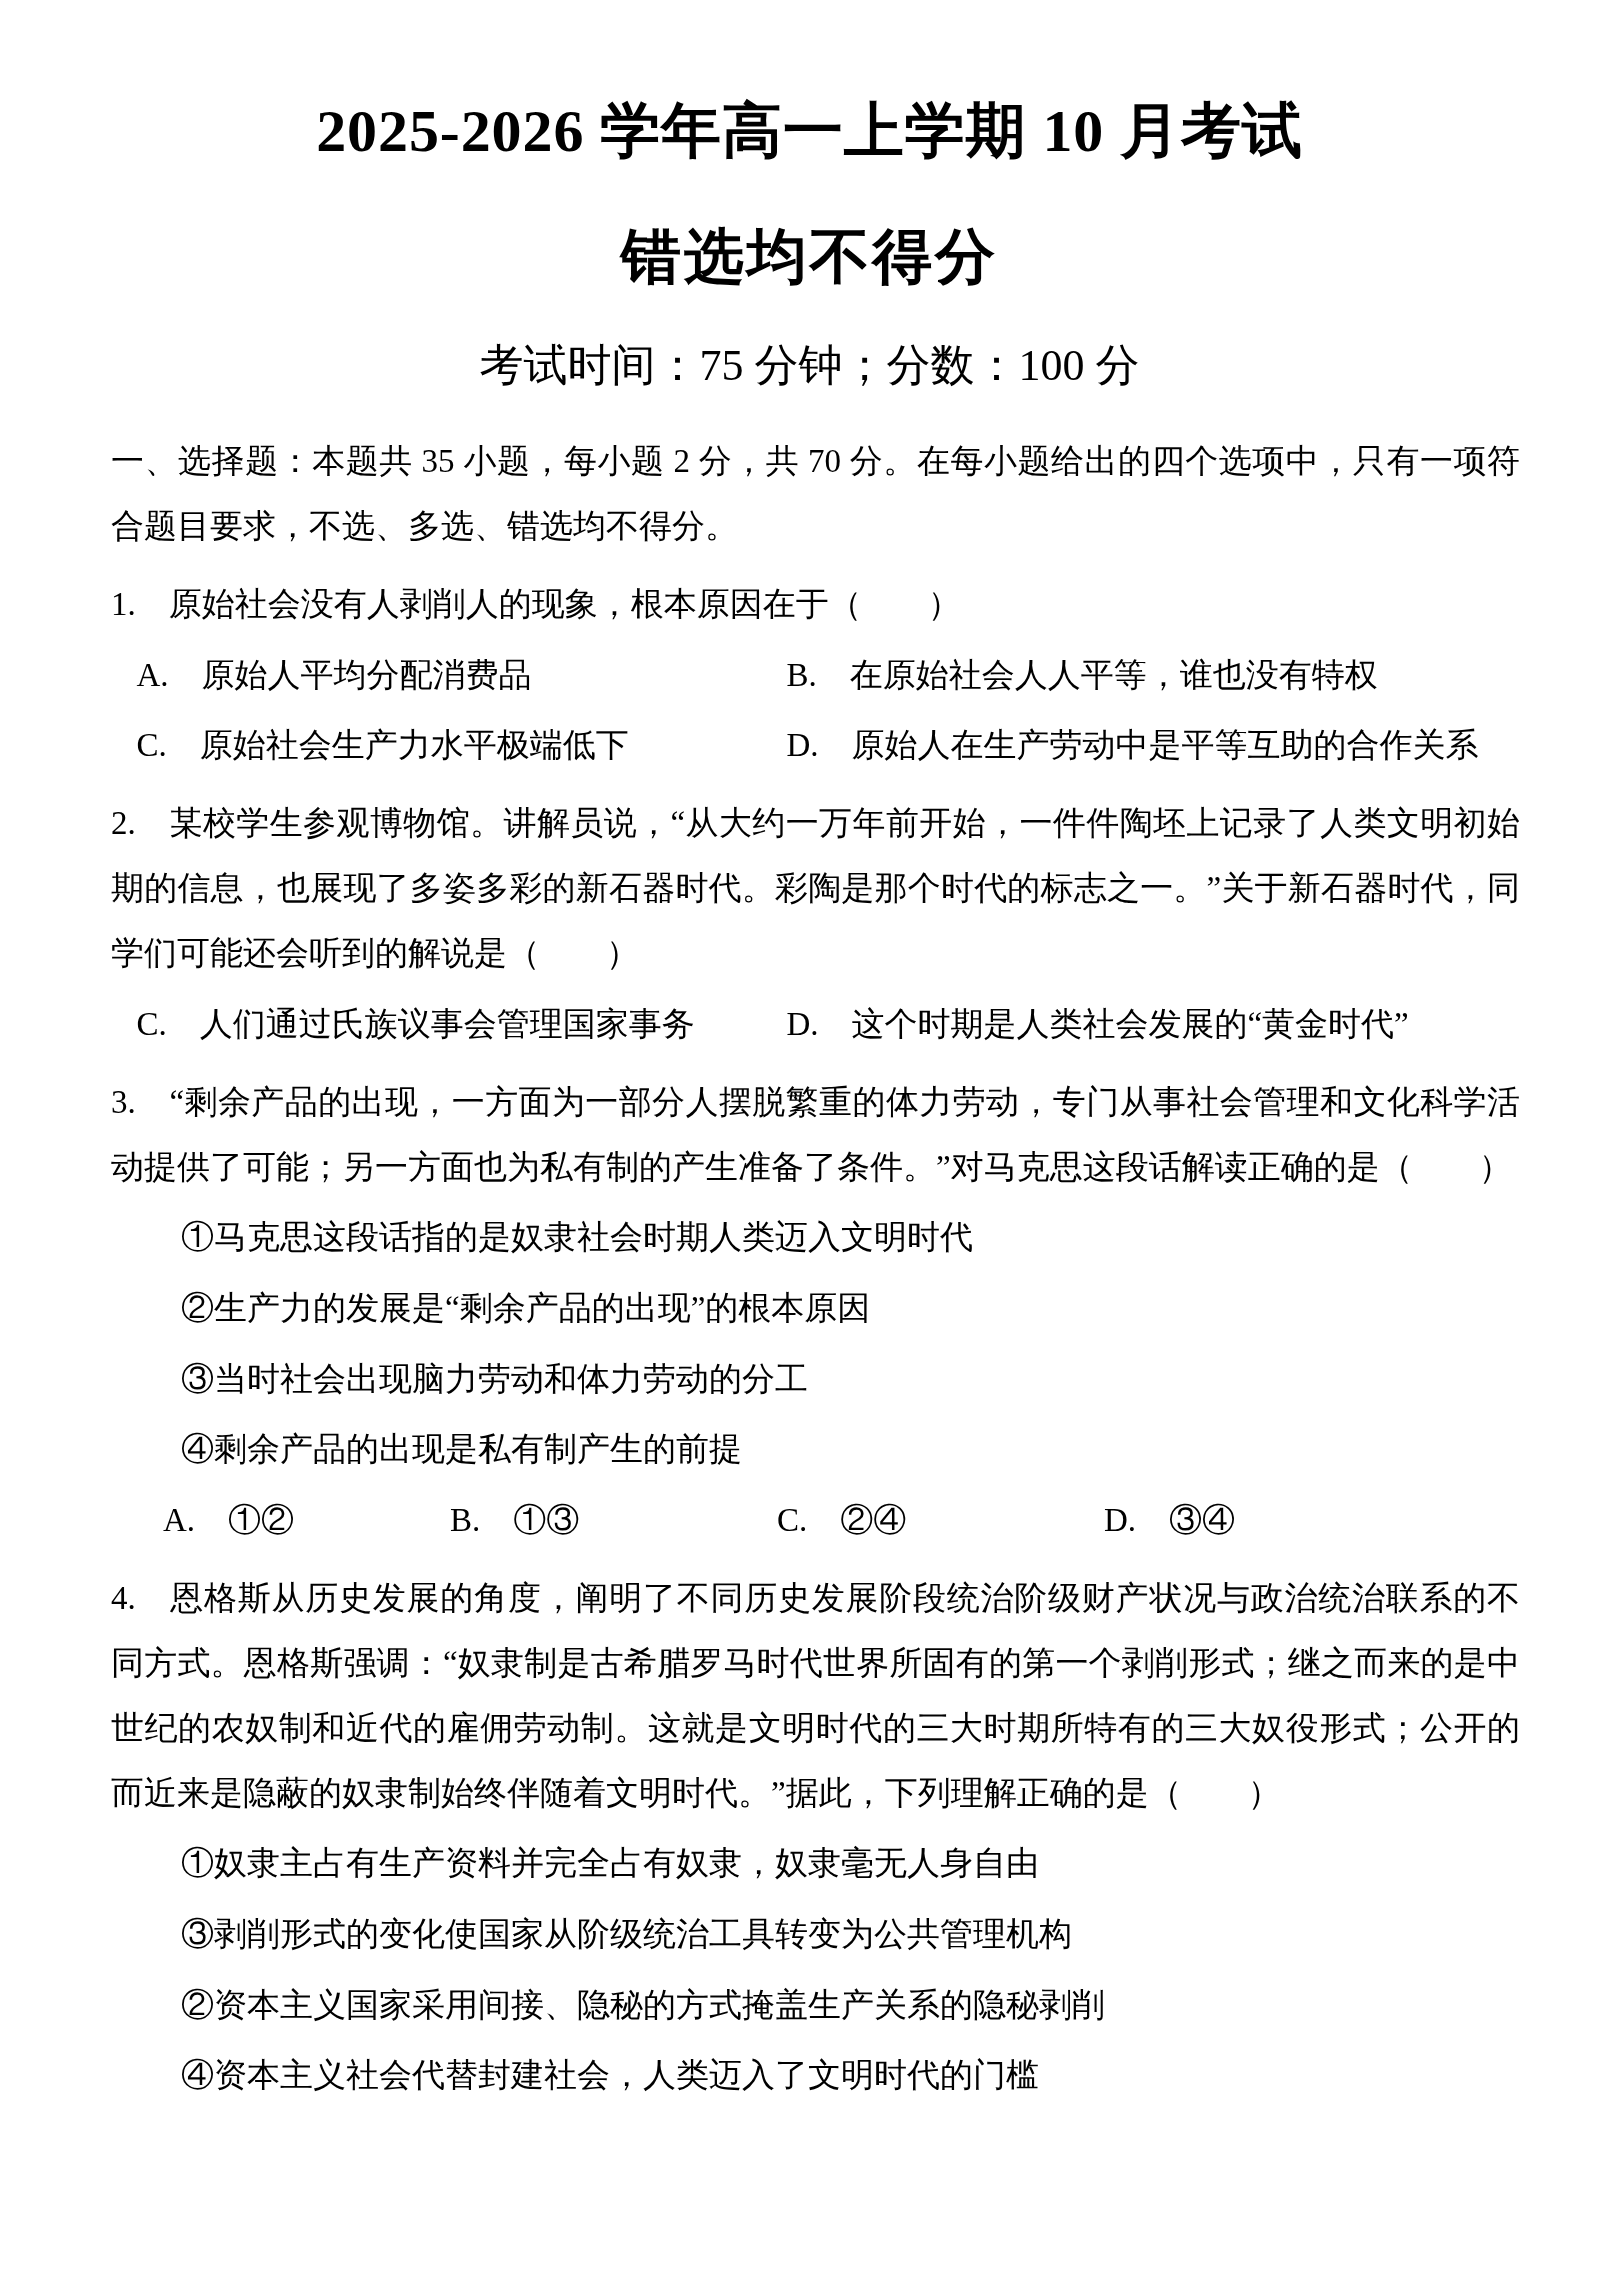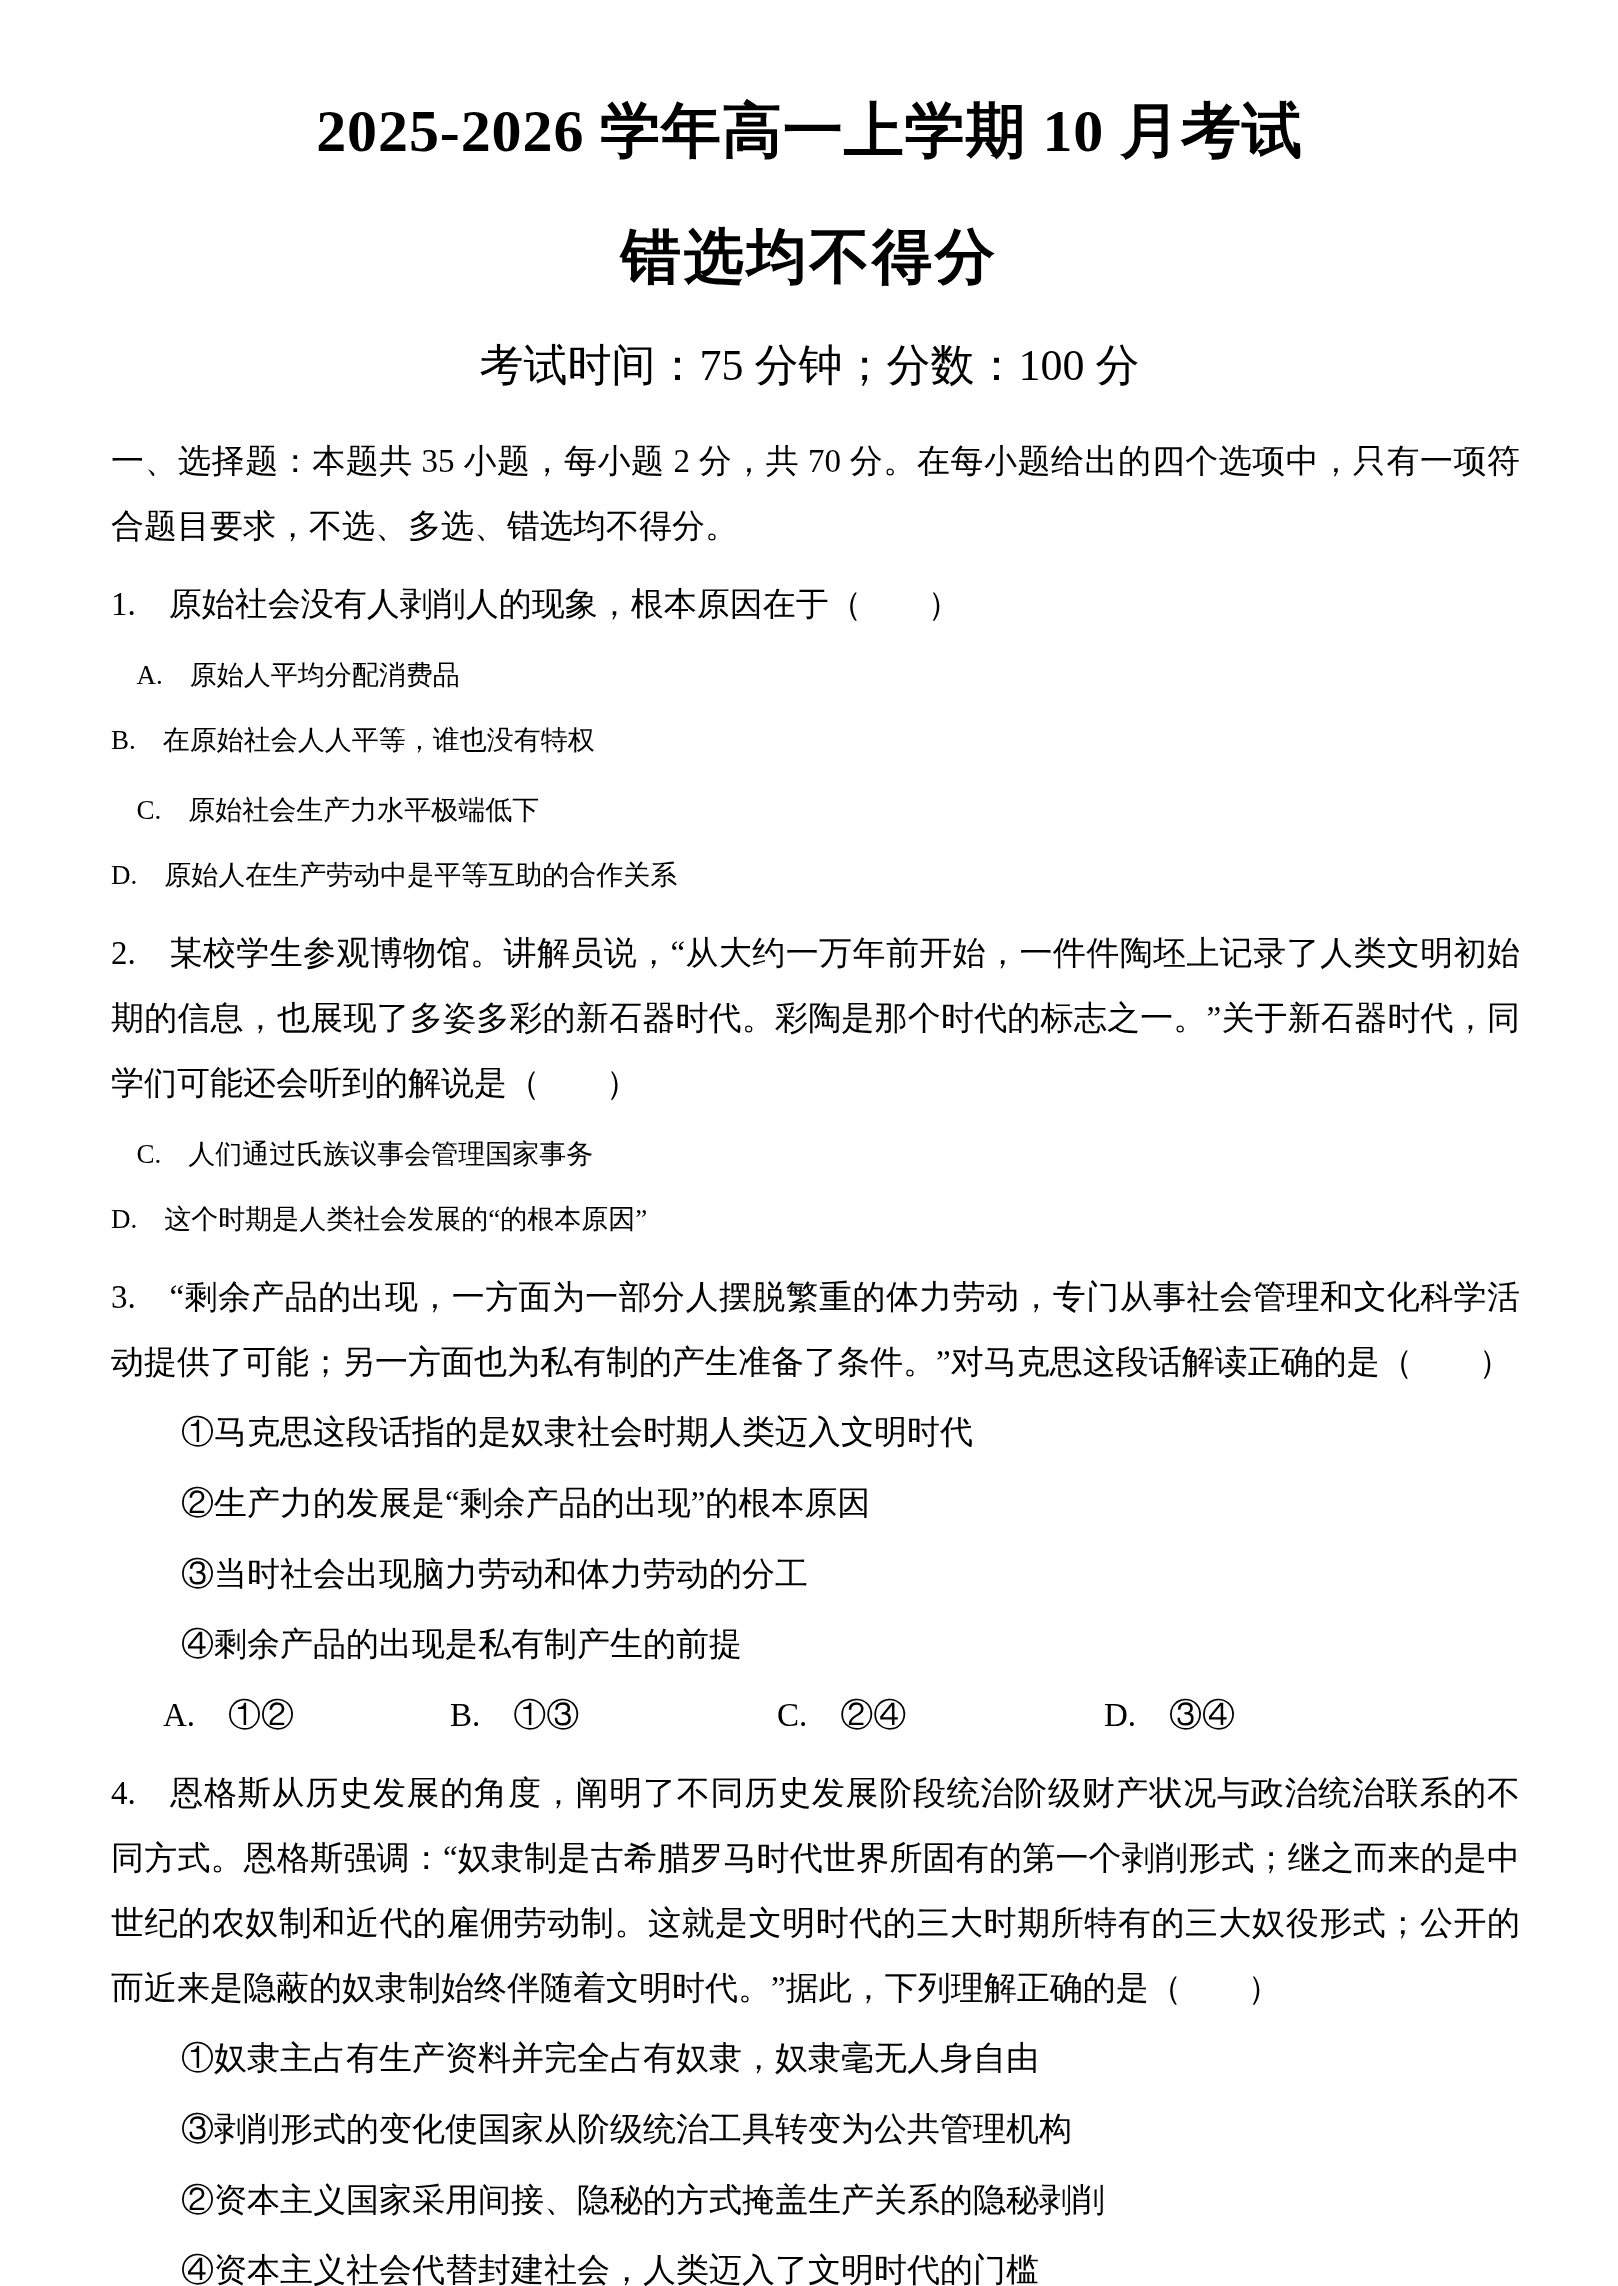--- a/index.html
+++ b/index.html
@@ -29,21 +29,21 @@
   .content { padding: 0 99px 0 111px; }
 
   p { margin: 0; }
   .intro {
     margin-top: 43px;
     font-size: 33px; line-height: 65px; text-align: justify;
   }
   .question { margin-top: 13px; }
   .stem { font-size: 33px; line-height: 65px; text-align: justify; }
 
-  .opt-pair { display: flex; margin-top: 5.6px; font-size: 27px; line-height: 65px; flex-direction: column; }
+  .opt-pair { display: flex; margin-top: 5.6px; font-size: 33px; line-height: 65px; }
   .opt-pair .o1 { margin-left: 25.4px; width: 650px; flex: 0 0 auto; white-space: nowrap; }
   .opt-pair .o2 { flex: 1 1 auto; white-space: nowrap; }
 
   .sub-item {
     margin-top: 5.6px; padding-left: 70px;
     font-size: 33px; line-height: 65px; white-space: nowrap;
   }
 
   .ans-row { display: flex; margin-top: 5.6px; font-size: 33px; line-height: 65px; }
   .ans-row .a1 { margin-left: 52px; width: 287px; flex: 0 0 auto; white-space: nowrap; }
@@ -73,21 +73,21 @@
       <div class="opt-pair">
         <span class="o1">C.　原始社会生产力水平极端低下</span>
         <span class="o2">D.　原始人在生产劳动中是平等互助的合作关系</span>
       </div>
     </div>
 
     <div class="question">
       <p class="stem">2.　某校学生参观博物馆。讲解员说，“从大约一万年前开始，一件件陶坯上记录了人类文明初始期的信息，也展现了多姿多彩的新石器时代。彩陶是那个时代的标志之一。”关于新石器时代，同学们可能还会听到的解说是（　　）</p>
       <div class="opt-pair">
         <span class="o1">C.　人们通过氏族议事会管理国家事务</span>
-        <span class="o2">D.　这个时期是人类社会发展的“的根本原因”</span>
+        <span class="o2">D.　这个时期是人类社会发展的“黄金时代”</span>
       </div>
     </div>
 
     <div class="question">
       <p class="stem">3.　“剩余产品的出现，一方面为一部分人摆脱繁重的体力劳动，专门从事社会管理和文化科学活动提供了可能；另一方面也为私有制的产生准备了条件。”对马克思这段话解读正确的是（　　）</p>
       <p class="sub-item">①马克思这段话指的是奴隶社会时期人类迈入文明时代</p>
       <p class="sub-item">②生产力的发展是“剩余产品的出现”的根本原因</p>
       <p class="sub-item">③当时社会出现脑力劳动和体力劳动的分工</p>
       <p class="sub-item">④剩余产品的出现是私有制产生的前提</p>
       <div class="ans-row">

